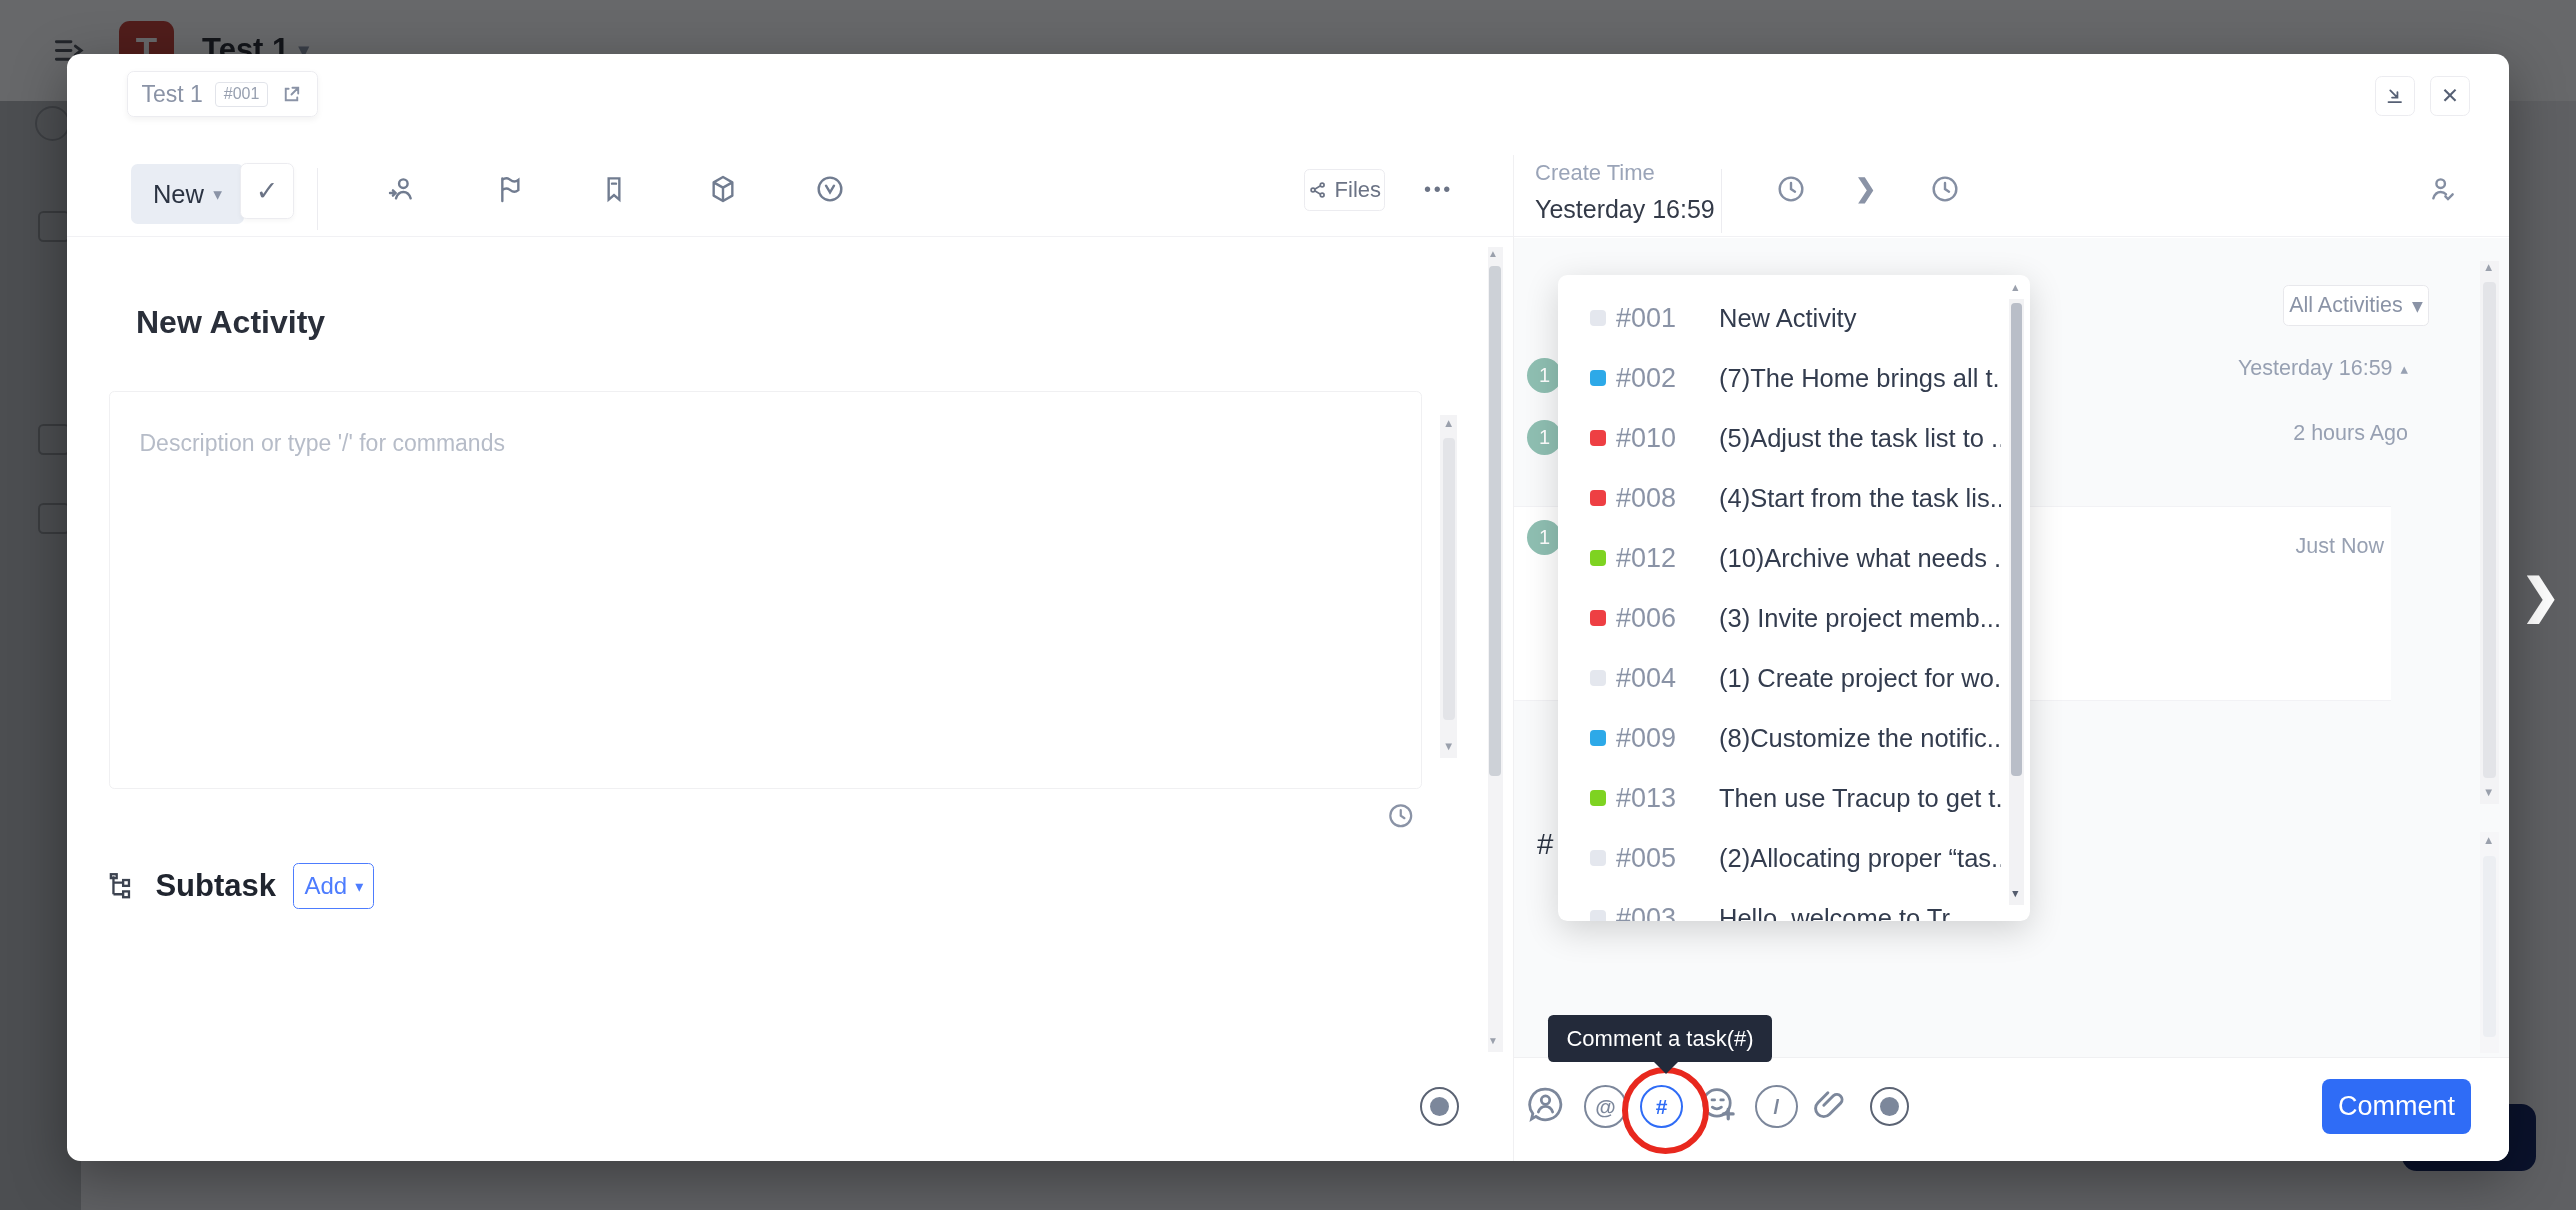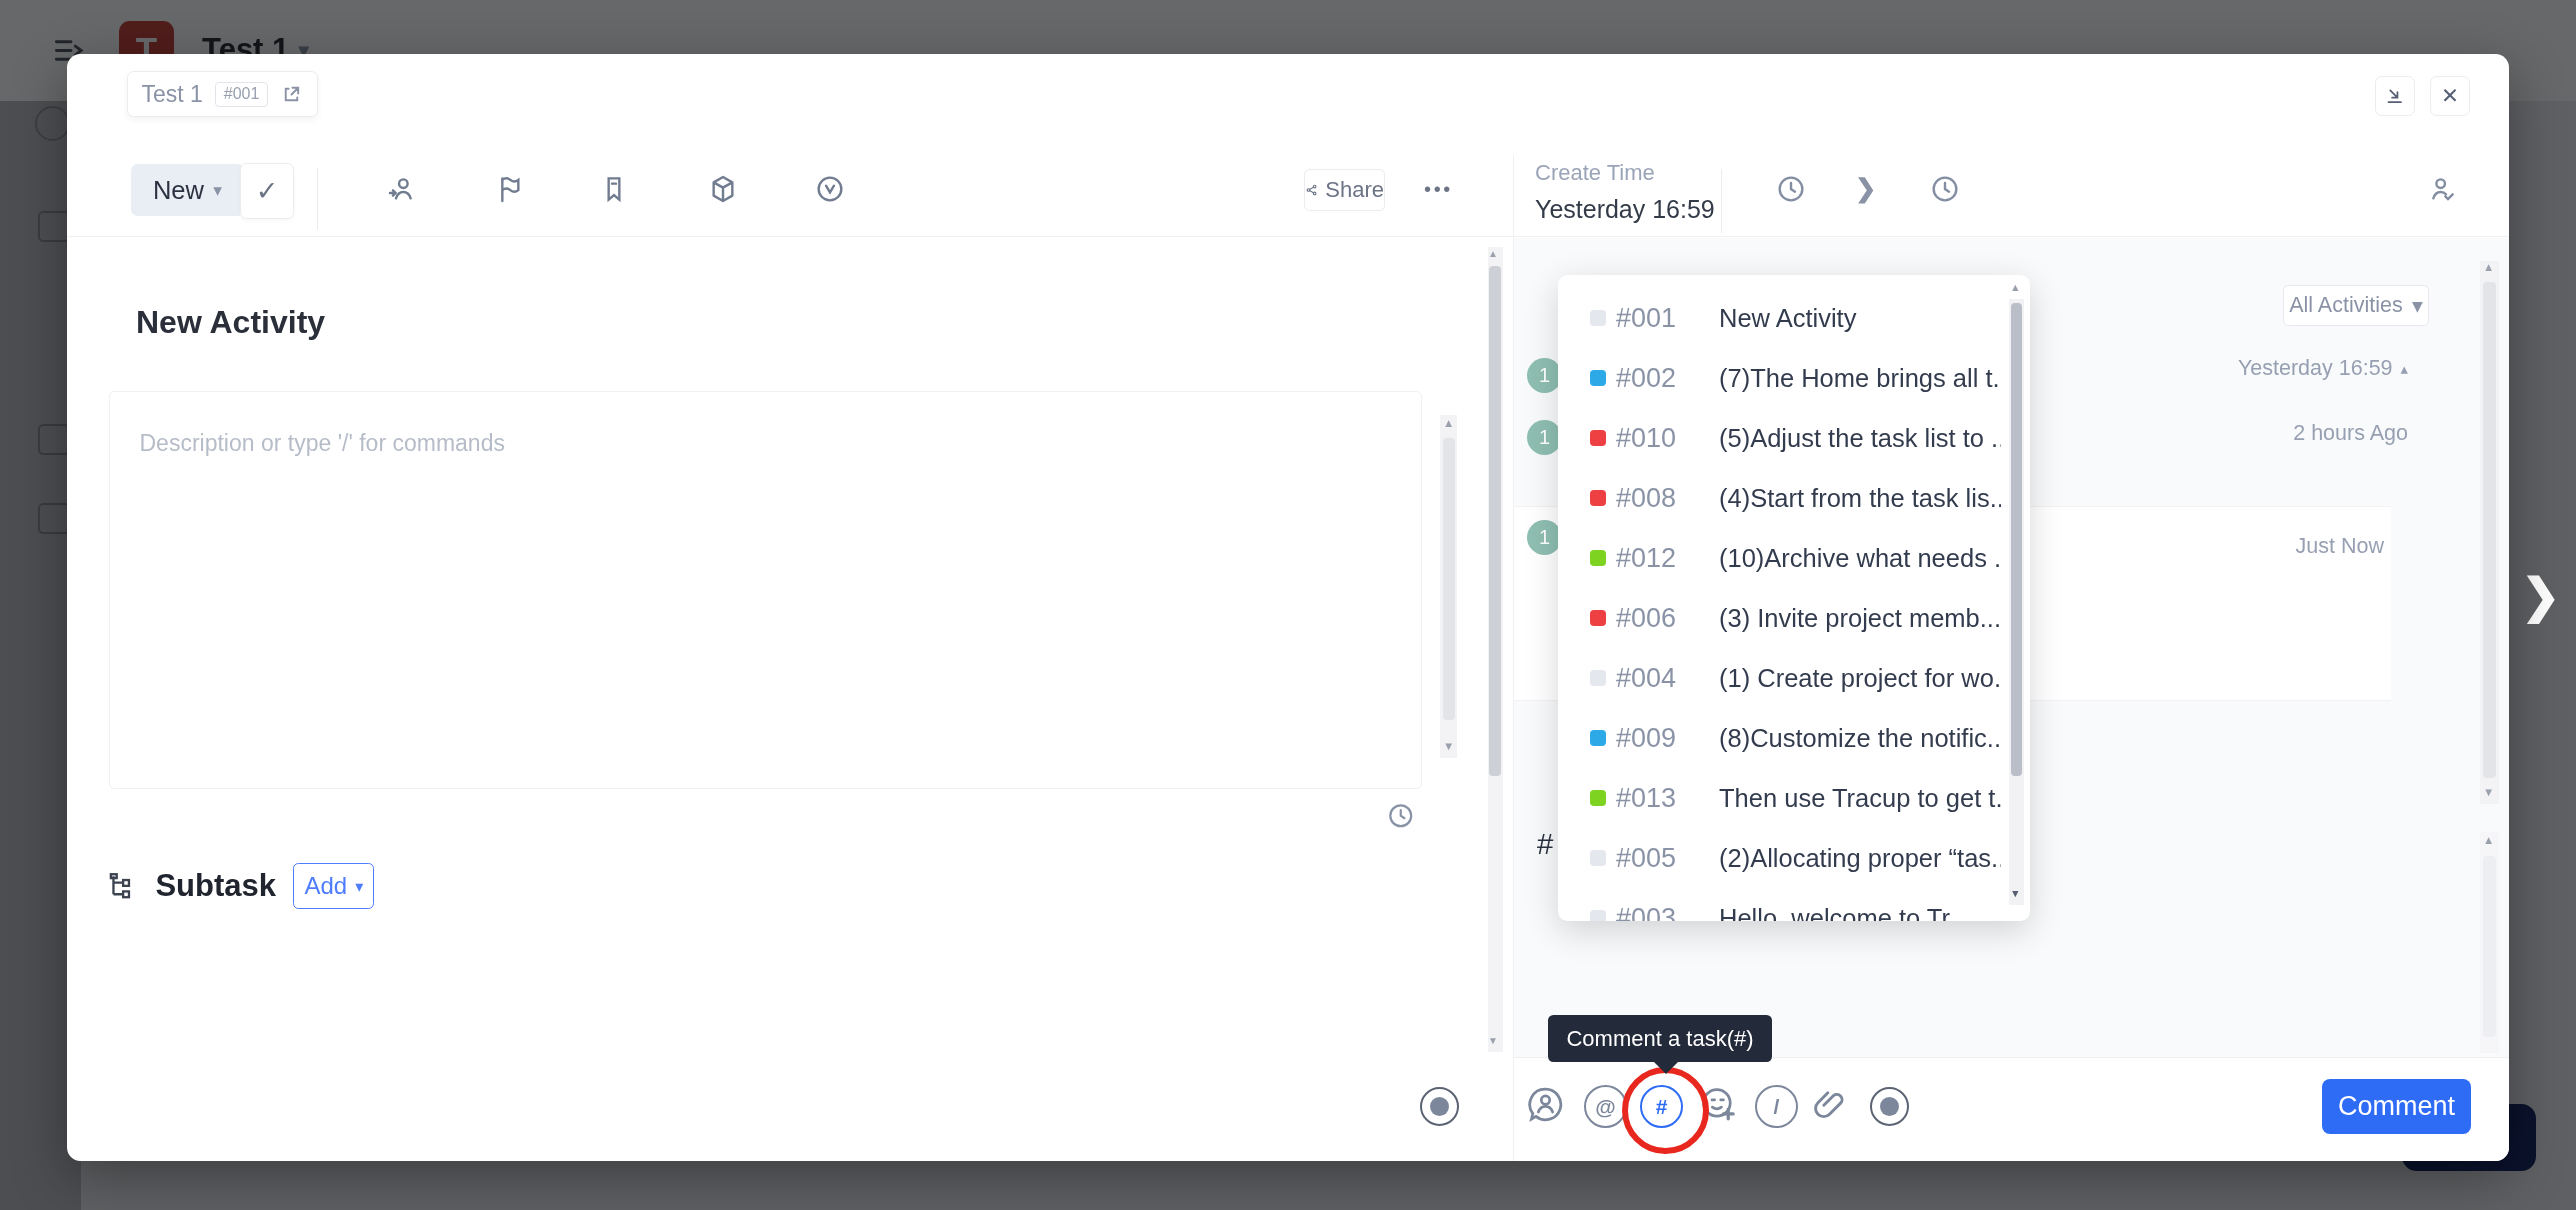--- a/index.html
+++ b/index.html
@@ -30,21 +30,21 @@
          border-radius:13.4px;box-shadow:0 16px 54px rgba(0,0,0,.35);z-index:4;overflow:hidden;}
   .chip{position:absolute;left:60px;top:17.4px;height:44px;display:flex;align-items:center;gap:12px;
         padding:0 13.4px;border:0.7px solid #ececf0;border-radius:6.7px;box-shadow:0 2.7px 6.7px rgba(0,0,0,.05);}
   .chip-title{font-size:23px;color:#8a93a6;}
   .chip-badge{font-size:16px;color:#98a0b0;border:0.7px solid #e2e4ea;border-radius:4px;padding:2.7px 8px;}
   .winbtn{position:absolute;top:21.5px;width:38px;height:38px;border:0.7px solid #ececf0;border-radius:6.7px;
           background:#fff;display:flex;align-items:center;justify-content:center;color:#566074;}
   .winbtn.dl{left:2308px;} .winbtn.cl{left:2363px;font-size:21.5px;}
   .hr{position:absolute;left:0;top:182px;width:2442px;height:1.3px;background:#f1f1f4;}
   
-  .btn-new{position:absolute;left:64px;top:110px;width:113px;height:52px;background:#e9edf4;border-radius:6.7px;
+  .btn-new{position:absolute;left:64px;top:110px;width:113px;height:60px;background:#e9edf4;border-radius:6.7px;
            display:flex;align-items:center;justify-content:center;gap:9.4px;font-size:25.5px;color:#2b3342;}
   .btn-new .caret{font-size:17.4px;color:#8a93a6;}
   .btn-check{position:absolute;left:173px;top:109px;width:52px;height:54px;background:#fff;border:0.7px solid #ececf0;
              border-radius:6.7px;box-shadow:0 2px 5.4px rgba(0,0,0,.04);display:flex;align-items:center;justify-content:center;
              font-size:27px;color:#6b7385;}
   .vdiv-sm{position:absolute;left:250px;top:114px;width:1.3px;height:62px;background:#ececf0;}
   .tb-icon{position:absolute;top:119px;width:32px;height:32px;color:#717c90;}
   .btn-share{position:absolute;left:1237px;top:115px;width:79px;height:40px;border:0.7px solid #ececf0;border-radius:5.4px;
              display:flex;align-items:center;justify-content:center;gap:6.7px;font-size:22px;color:#6b7385;}
   .btn-more{position:absolute;left:1348px;top:119px;width:47px;height:32px;display:flex;align-items:center;
@@ -185,21 +185,21 @@
         <path d="M9 9.5l3 5 3-5"></path>
     </svg>
 
     <div class="btn-share">
       <svg width="20" height="20" viewBox="0 0 24 24" fill="none" stroke="#6b7385" stroke-width="2">
         <circle cx="6" cy="12" r="2.3"></circle>
           <circle cx="17" cy="6" r="2.3"></circle>
           <circle cx="17" cy="18" r="2.3"></circle>
         <path d="M8 11l7-4M8 13l7 4"></path>
       </svg>
-      <span>Share</span>
+      <span>Files</span>
     </div>
     <div class="btn-more">
         <span>•••</span>
       </div>
     <div class="hr"></div>
 
     <div class="rp-bg"></div>
     <div class="vdiv-main"></div>
     <div class="ct-label">Create Time</div>
     <div class="ct-value">Yesterday 16:59</div>

